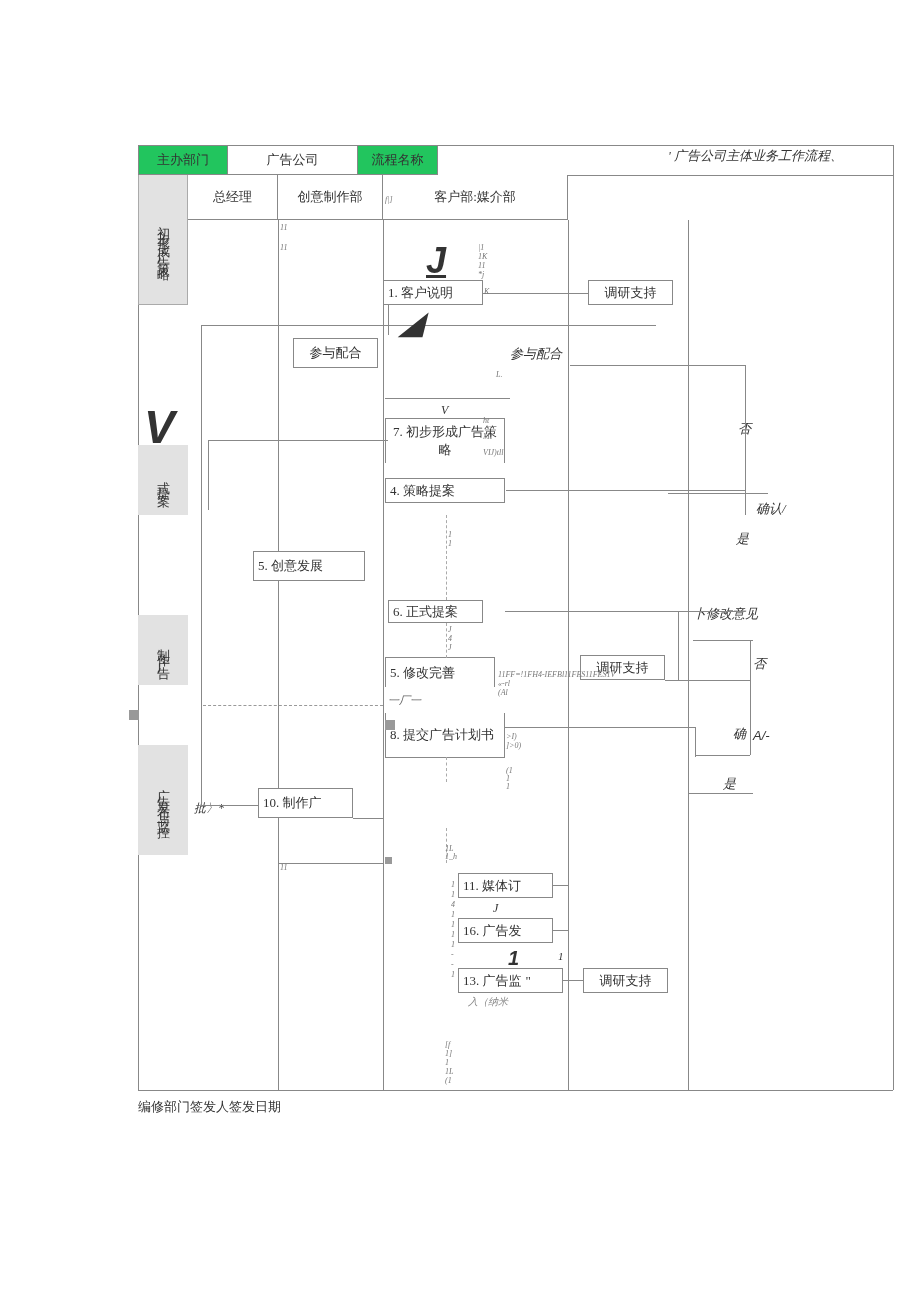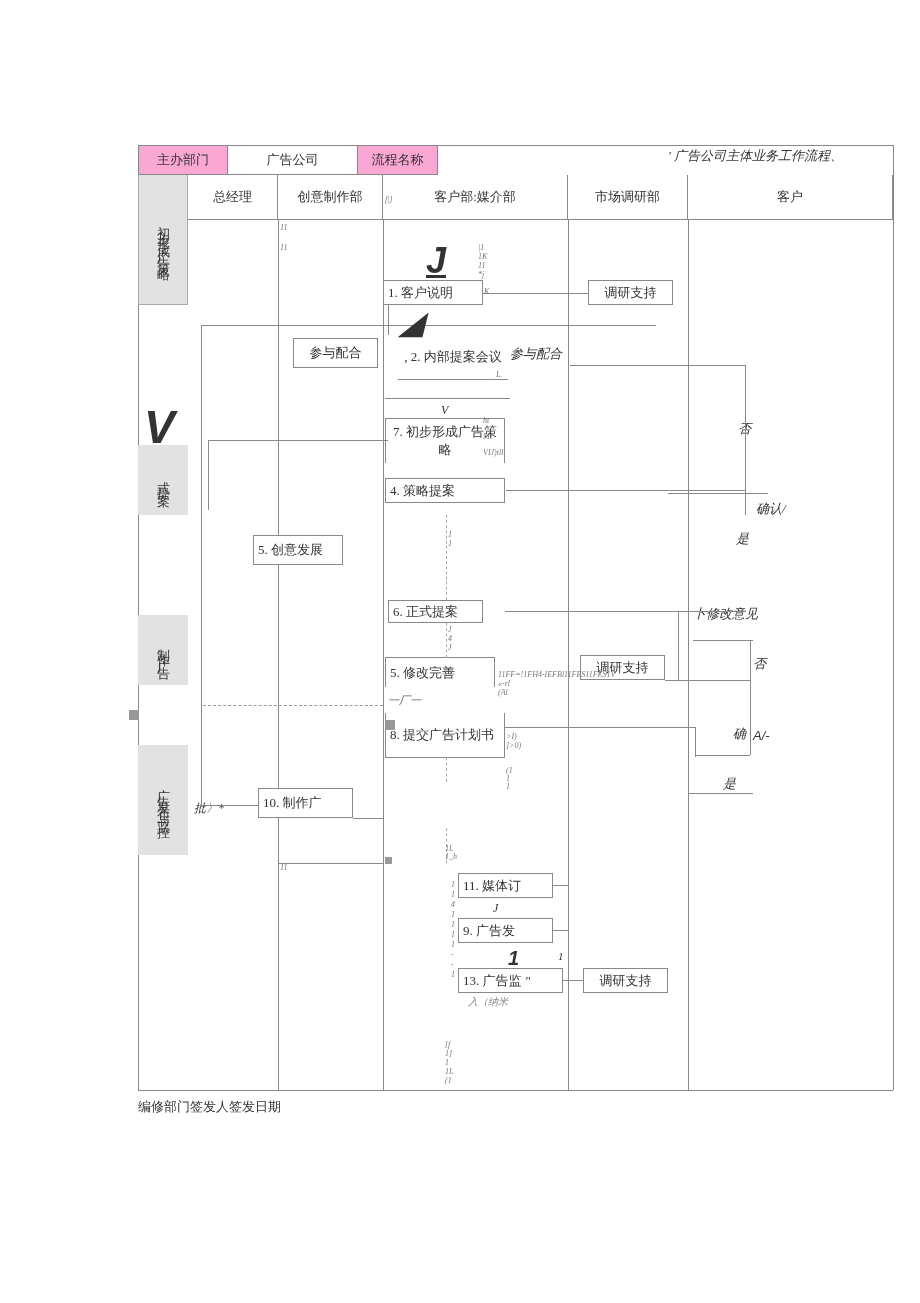--- a/index.html
+++ b/index.html
@@ -1,20 +1,20 @@
 <!DOCTYPE html>
 <html><head>
 <meta charset="utf-8">
 <style>
   * { box-sizing: border-box; margin: 0; padding: 0; }
   body { font-family: "SimSun", "宋体", serif; font-size: 13px; background: #fff; color: #333; }
   .page { width: 920px; height: 1303px; position: relative; }
   .diagram { position: absolute; left: 138px; top: 145px; width: 755px; height: 948px; }
   .box { position: absolute; border: 1px solid #888; background: #fff; text-align: center; display: flex; align-items: center; justify-content: center; padding: 2px 4px; }
-  .hdr { background: #f9a8d4; }
+  .hdr { background: #22c55e; }
   .phase { position: absolute; left: 0; width: 50px; background: #e2e2e2; border: 1px solid #aaa; writing-mode: vertical-rl; text-orientation: upright; text-align: center; display: flex; align-items: center; justify-content: center; letter-spacing: 6px; padding: 6px 0; }
   .vline { position: absolute; width: 0; border-left: 1px solid #888; }
   .hline { position: absolute; height: 0; border-top: 1px solid #888; }
   .txt { position: absolute; font-size: 13px; font-style: italic; }
   .tiny { font-size: 8px; color: #777; }
   .footer { position: absolute; left: 138px; top: 1098px; font-size: 13px; }
   .bigJ { font-family: Arial, sans-serif; font-size: 36px; font-weight: bold; text-decoration: underline; }
   .bigV { font-family: Arial, sans-serif; font-size: 46px; font-weight: bold; }
   .sq { position: absolute; width: 10px; height: 10px; background: #999; }
 </style>
@@ -29,58 +29,55 @@
     <div class="box hdr" style="left:220px;top:0;width:80px;height:30px;border-left:none">流程名称</div>
     <div class="txt" style="left:530px;top:2px">' 广告公司主体业务工作流程、</div>
     <div class="hline" style="left:300px;top:30px;width:455px;border-top-width:1px"></div>
     <div class="hline" style="left:0px;top:0px;width:755px"></div>
     <div class="vline" style="left:755px;top:0;height:945px"></div>
 
     <div class="box hdr" style="left:0;top:30px;width:50px;height:45px;border-top:none;font-size:12px"></div>
     <div class="box" style="left:50px;top:30px;width:90px;height:45px;border-top:none;border-left:none">总经理</div>
     <div class="box" style="left:140px;top:30px;width:105px;height:45px;border-top:none;border-left:none">创意制作部</div>
     <div class="box" style="left:245px;top:30px;width:185px;height:45px;border-top:none;border-left:none">客户部:媒介部</div>
-    <div class="box" style="left:430px;top:30px;width:120px;height:45px;border-top:none;border-left:none">市场调研部</div>
-    <div class="box" style="left:550px;top:30px;width:205px;height:45px;border-top:none;border-left:none">客户</div>
 
     <div class="vline" style="left:0;top:30px;height:915px"></div>
     <div class="vline" style="left:50;top:75px;height:870px"></div>
     <div class="vline" style="left:140px;top:75px;height:870px"></div>
     <div class="vline" style="left:245px;top:75px;height:870px"></div>
     <div class="vline" style="left:430px;top:75px;height:870px"></div>
     <div class="vline" style="left:550px;top:75px;height:870px"></div>
     <div class="hline" style="left:0;top:945px;width:755px"></div>
 
     <div class="phase" style="top:30px;height:130px;border-top:none">初步形成广告策略</div>
     <div class="txt bigV" style="left:6px;top:255px">V</div>
     <div class="phase" style="top:300px;height:70px;border:none;background:#e2e2e2">式提案</div>
     <div class="phase" style="top:470px;height:70px;border:none;background:#e2e2e2">制作广告</div>
     <div class="phase" style="top:600px;height:110px;border:none;background:#e2e2e2">广告发布与监控</div>
     <div class="sq" style="left:-9px;top:565px"></div>
 
     <div class="txt bigJ" style="left:288px;top:95px">J</div>
     <div class="box" style="left:245px;top:135px;width:100px;height:25px;justify-content:flex-start">1. 客户说明</div>
-    <div class="box" style="left:260px;top:190px;width:110px;height:45px;border-top:none;border-left:none;border-right:none;flex-direction:column">, 2. 内部提案会议</div>
     <div class="hline" style="left:247px;top:253px;width:125px"></div>
     <div class="txt" style="left:303px;top:258px;font-size:12px">V</div>
     <div class="box" style="left:247px;top:273px;width:120px;height:45px;border-bottom:none">7. 初步形成广告策略</div>
     <div class="box" style="left:247px;top:333px;width:120px;height:25px;justify-content:flex-start">4. 策略提案</div>
     <div class="box" style="left:250px;top:455px;width:95px;height:23px;justify-content:flex-start">6. 正式提案</div>
     <div class="box" style="left:247px;top:512px;width:110px;height:30px;justify-content:flex-start;border-bottom:none">5. 修改完善</div>
     <div class="txt" style="left:250px;top:548px;font-size:11px;color:#666">一厂一</div>
     <div class="box" style="left:247px;top:568px;width:120px;height:45px;justify-content:flex-start;border-top:none">8. 提交广告计划书</div>
 
     <div class="box" style="left:155px;top:193px;width:85px;height:30px">参与配合</div>
-    <div class="box" style="left:115px;top:390px;width:90px;height:30px;justify-content:flex-start">5. 创意发展</div>
+    <div class="box" style="left:115px;top:406px;width:112px;height:30px;justify-content:flex-start">5. 创意发展</div>
     <div class="box" style="left:120px;top:643px;width:95px;height:30px;justify-content:flex-start">10. 制作广</div>
     <div class="txt" style="left:56px;top:655px;font-size:12px">批〉*</div>
 
     <div class="box" style="left:320px;top:728px;width:95px;height:25px;justify-content:flex-start">11. 媒体订</div>
     <div class="txt" style="left:355px;top:756px;font-size:12px">J</div>
-    <div class="box" style="left:320px;top:773px;width:95px;height:25px;justify-content:flex-start">9. 广告发</div>
+    <div class="box" style="left:320px;top:773px;width:95px;height:25px;justify-content:flex-start">16. 广告发</div>
     <div class="txt" style="left:370px;top:802px;font-family:Arial;font-weight:bold;font-size:20px">1</div>
     <div class="box" style="left:320px;top:823px;width:105px;height:25px;justify-content:flex-start">
         <span>13. 广告监</span>
         <span style="margin-left:4px">"</span>
       </div>
     <div class="txt" style="left:330px;top:850px;font-size:10px;color:#888">入（纳米</div>
 
     <div class="box" style="left:450px;top:135px;width:85px;height:25px">调研支持</div>
     <div class="txt" style="left:372px;top:200px;font-size:13px">参与配合</div>
     <div class="box" style="left:442px;top:510px;width:85px;height:25px">调研支持</div>

